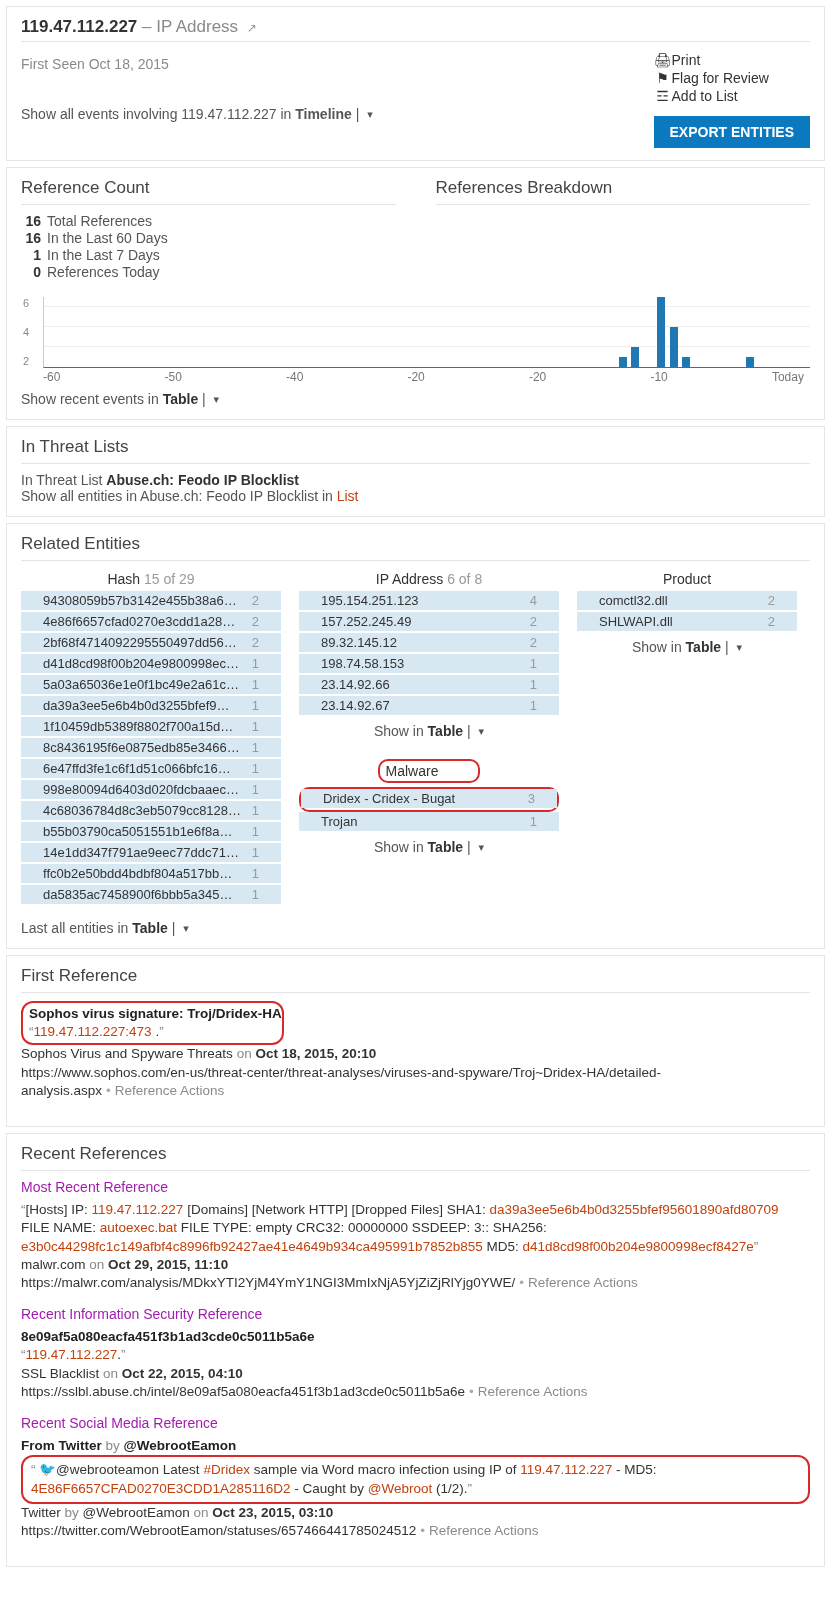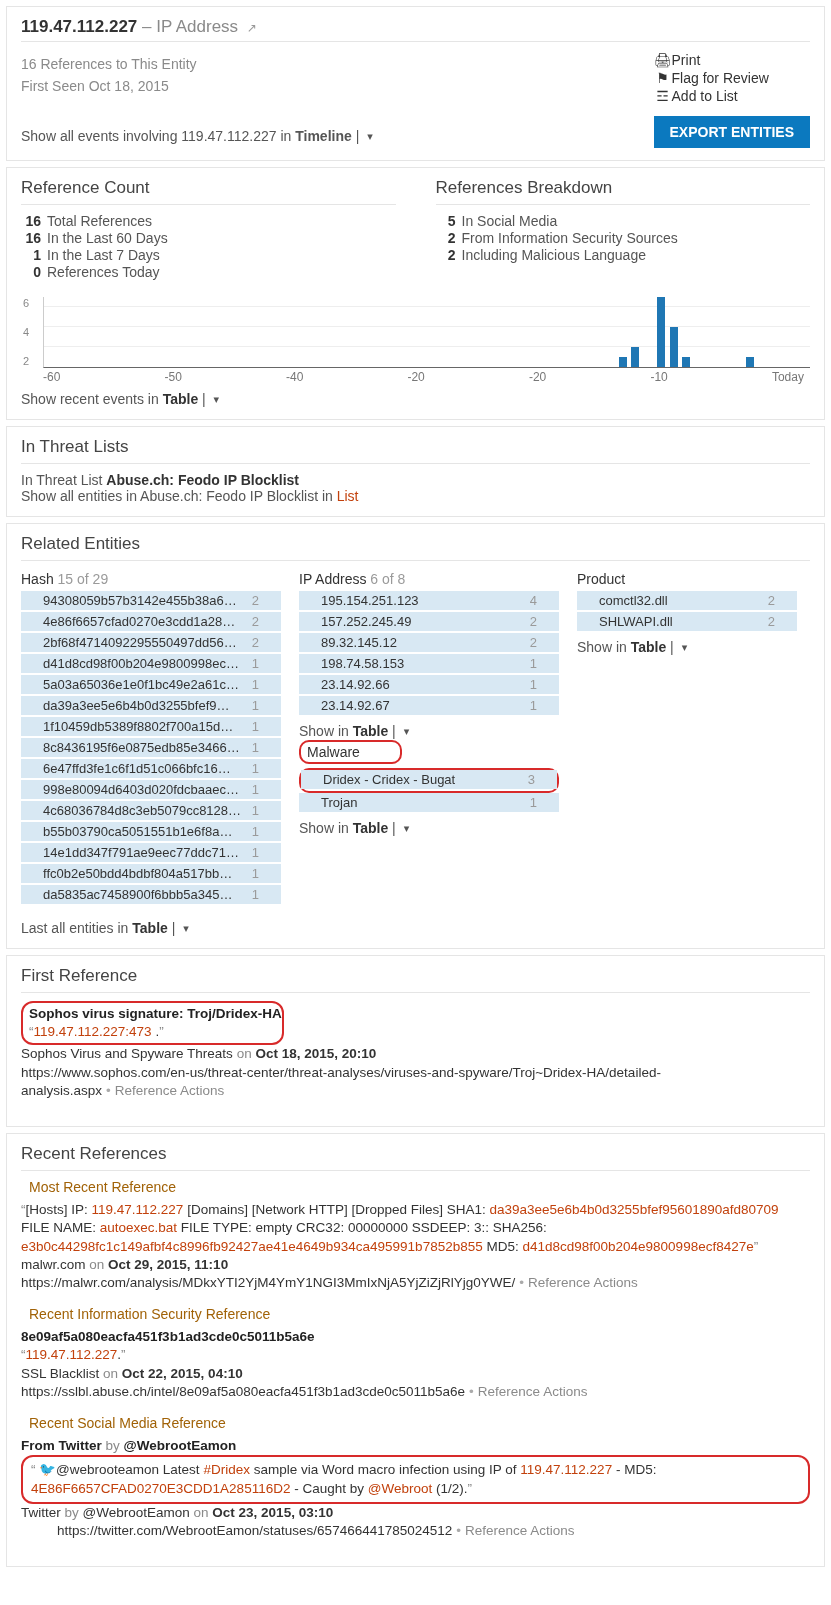--- a/index.html
+++ b/index.html
@@ -30,40 +30,40 @@
   .chart .yaxis { position:absolute; left:-20px; top:0; font-size:11px; color:#888; height:70px; display:flex; flex-direction:column; justify-content:space-between;}
   .chart .grid { position:relative; height:70px; border-left:1px solid #ccc; border-bottom:1px solid #666;}
   .chart .bar { position:absolute; bottom:0; width:8px; background:#1f77b4; }
   .chart .xaxis { display:flex; justify-content:space-between; font-size:12px; color:#777; margin-top:2px; padding-right:6px;}
   .chart .ticks span { display:inline-block;}
   .show-in { font-size:14px; color:#555; margin-top:8px;}
   .show-in .strong { color:#333; font-weight:700;}
   .chev::after { content:"▾"; font-size:11px; color:#555; margin-left:4px; position:relative; top:-1px;}
 
   
-  .re-cols { display:flex; gap:18px; }
+  .re-cols { display:flex; gap:18px;text-align:center; }
   .re-col { }
   .re-col.hash { width:260px;}
   .re-col.ip   { width:260px;}
   .re-col.prod { width:220px;}
   .re-head { font-size:14px; color:#333; margin:2px 0 4px; }
   .re-head .cnt { color:#9a9a9a; }
   .re-item { display:flex; justify-content:space-between; align-items:center; background:#d8e8f3; padding:2px 22px; margin-bottom:2px; font-size:13px; color:#333;}
   .re-item .val { white-space:nowrap; overflow:hidden; text-overflow:ellipsis; max-width:220px;}
   .re-item .c { color:#9a9a9a; margin-left:6px;}
-  .re-sub { margin-top:1px;}
+  .re-sub { margin-top:20px;}
 
   
   .redbox { border:2px solid #d82a2a; border-radius:10px; padding:2px 6px; display:inline-block; }
   .redbox-block { border:2px solid #d82a2a; border-radius:12px; padding:4px 8px; display:block; }
 
   
   .ref-block { font-size:13.5px; line-height:1.35; margin-bottom:14px; word-break: break-word; }
   .ref-block .title { font-weight:700; color:#222;}
-  .ref-subhead { color:#a16207; font-size:14px; margin:6px 8px 6px;}
+  .ref-subhead { color:#a21caf; font-size:14px; margin:6px 0 6px;}
   .sep-dot { color:#aaa; margin:0 4px;}
   .quote { color:#555; }
   .quote::before { content:"“"; color:#888;}
   .quote-end::after { content:"”"; color:#888;}
   .tw-icon { color:#55acee; font-weight:700; }
   .ext-icon { font-size:12px; color:#999; margin-left:4px;}
 </style>
 </head>
 <body>
 
@@ -71,21 +71,20 @@
 
 <div class="panel">
   <div class="hdr-row1">
     <span class="bold">119.47.112.227</span>
     <span class="gray"> – <span>IP Address</span></span>
     <span class="ext-icon">↗</span>
   </div>
   <hr class="thin">
   <div class="hdr-flex">
     <div>
-      <div class="hdr-sub">16 References to This Entity</div>
       <div class="hdr-sub">First Seen Oct 18, 2015</div>
       <div class="timeline-line">
         <span>Show all events involving 119.47.112.227 in </span><span class="bold">Timeline</span> <span>|</span> <span class="chev"></span>
       </div>
     </div>
     <div class="hdr-actions">
       <div class="row"><span class="ico">🖨</span><span>Print</span></div>
       <div class="row"><span class="ico">⚑</span><span>Flag for Review</span></div>
       <div class="row"><span class="ico">☲</span><span>Add to List</span></div>
       <button class="export-btn">EXPORT ENTITIES</button>
@@ -101,25 +100,20 @@
       <div id="rc-left">
             <div class="stat-line"><span class="n">16</span><span>Total References</span></div>
             <div class="stat-line"><span class="n">16</span><span>In the Last 60 Days</span></div>
             <div class="stat-line"><span class="n">1</span><span>In the Last 7 Days</span></div>
             <div class="stat-line"><span class="n">0</span><span>References Today</span></div>
           </div>
     </div>
     <div class="col">
       <div class="panel-title">References Breakdown</div>
       <hr class="thin">
-      <div id="rc-right">
-            <div class="stat-line"><span class="n">5</span><span>In Social Media</span></div>
-            <div class="stat-line"><span class="n">2</span><span>From Information Security Sources</span></div>
-            <div class="stat-line"><span class="n">2</span><span>Including Malicious Language</span></div>
-          </div>
     </div>
   </div>
 
   <div class="chart">
     <div class="yaxis" id="chart-y">
           <div>6</div>
           <div>4</div>
           <div>2</div>
         </div>
     <div class="grid" id="chart-g">
@@ -330,17 +324,17 @@
     <span style="color:#333;">https://sslbl.abuse.ch/intel/8e09af5a080eacfa451f3b1ad3cde0c5011b5a6e</span><span class="sep-dot">•</span><span class="gray">Reference Actions</span>
   </div>
 
   <div class="ref-subhead">Recent Social Media Reference</div>
   <div class="ref-block">
     <div><span class="title">From Twitter </span><span class="gray">by </span><span class="title">@WebrootEamon</span></div>
     <div class="redbox-block">
       <span class="quote"></span> <span class="tw-icon">🐦</span><span>@webrooteamon Latest </span><span class="link">#Dridex</span><span> sample via Word macro infection using IP of </span><span class="link">119.47.112.227</span><span> - MD5: </span><span class="link">4E86F6657CFAD0270E3CDD1A285116D2</span><span> - Caught by </span><span class="link">@Webroot</span><span> (1/2).</span><span class="quote-end"></span>
     </div>
     <span>Twitter </span><span class="gray">by </span><span>@WebrootEamon</span><span class="gray"> on </span><span class="bold">Oct 23, 2015, 03:10</span><br>
-    <span style="color:#333;margin-left:36px;">https://twitter.com/WebrootEamon/statuses/657466441785024512</span><span class="sep-dot">•</span><span class="gray">Reference Actions</span>
+    <span style="color:#333;">https://twitter.com/WebrootEamon/statuses/657466441785024512</span><span class="sep-dot">•</span><span class="gray">Reference Actions</span>
   </div>
 </div>
 
 </div>
 
 </body></html>

